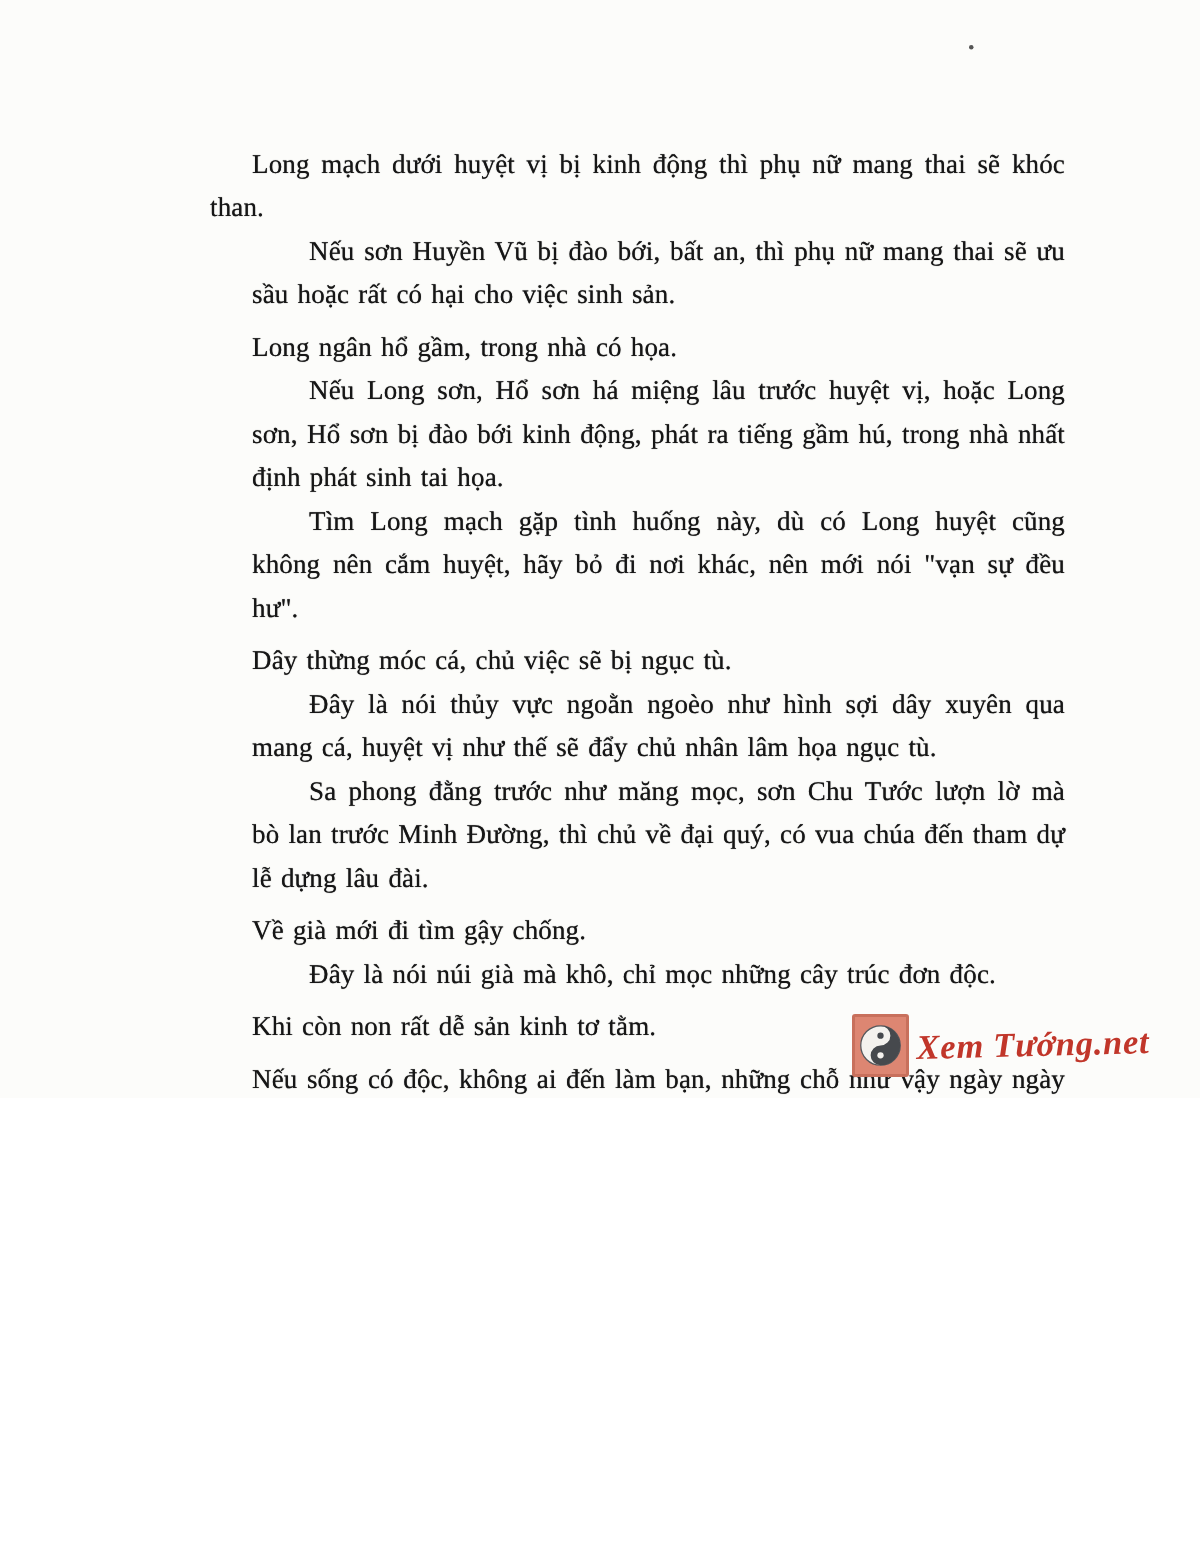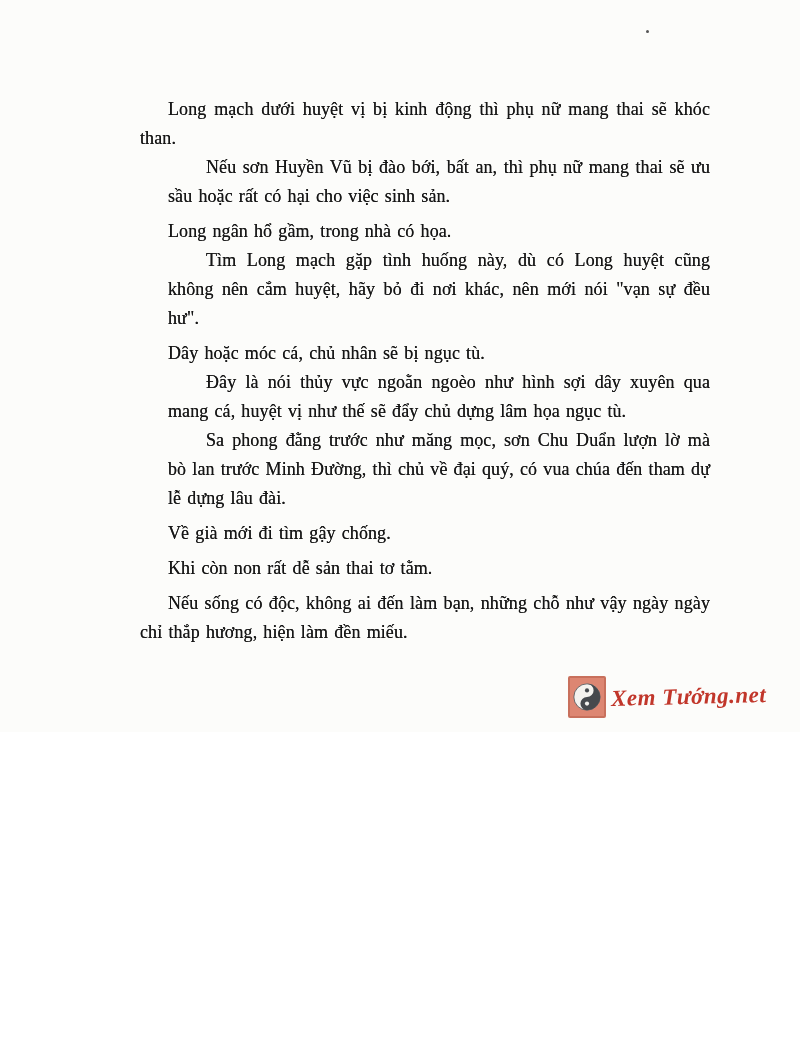--- a/index.html
+++ b/index.html
@@ -95,26 +95,28 @@
 </style>
 </head>
 <body>
 
 <div class="page">
 
   <div class="body-text">
     <p class="statement">Long mạch dưới huyệt vị bị kinh động thì phụ nữ mang thai sẽ khóc than.</p>
     <p class="explanation">Nếu sơn Huyền Vũ bị đào bới, bất an, thì phụ nữ mang thai sẽ ưu sầu hoặc rất có hại cho việc sinh sản.</p>
     <p class="statement">Long ngân hổ gầm, trong nhà có họa.</p>
+    <p class="explanation">Nếu Long sơn, Hổ sơn há miệng lâu trước huyệt vị, hoặc Long sơn, Hổ sơn bị đào bới kinh động, phát ra tiếng gầm hú, trong nhà nhất định phát sinh tai họa.</p>
     <p class="explanation">Tìm Long mạch gặp tình huống này, dù có Long huyệt cũng không nên cắm huyệt, hãy bỏ đi nơi khác, nên mới nói "vạn sự đều hư".</p>
-    <p class="statement">Dây hoặc móc cá, chủ nhân sẽ bị ngục tù.</p>
-    <p class="explanation">Đây là nói thủy vực ngoằn ngoèo như hình sợi dây xuyên qua mang cá, huyệt vị như thế sẽ đẩy chủ dựng lâm họa ngục tù.</p>
-    <p class="explanation">Sa phong đằng trước như măng mọc, sơn Chu Duẩn lượn lờ mà bò lan trước Minh Đường, thì chủ về đại quý, có vua chúa đến tham dự lễ dựng lâu đài.</p>
+    <p class="statement">Dây thừng móc cá, chủ việc sẽ bị ngục tù.</p>
+    <p class="explanation">Đây là nói thủy vực ngoằn ngoèo như hình sợi dây xuyên qua mang cá, huyệt vị như thế sẽ đẩy chủ nhân lâm họa ngục tù.</p>
+    <p class="explanation">Sa phong đằng trước như măng mọc, sơn Chu Tước lượn lờ mà bò lan trước Minh Đường, thì chủ về đại quý, có vua chúa đến tham dự lễ dựng lâu đài.</p>
     <p class="statement">Về già mới đi tìm gậy chống.</p>
-    <p class="statement">Khi còn non rất dễ sản thai tơ tằm.</p>
+    <p class="explanation">Đây là nói núi già mà khô, chỉ mọc những cây trúc đơn độc.</p>
+    <p class="statement">Khi còn non rất dễ sản kinh tơ tằm.</p>
     <p class="statement">Nếu sống có độc, không ai đến làm bạn, những chỗ như vậy ngày ngày chỉ thắp hương, hiện làm đền miếu.</p>
   </div>
 
   <div class="page-number">238</div>
 
   <div class="watermark">
     <span class="wm-badge">
       <svg viewBox="0 0 100 100" aria-hidden="true">
         <circle cx="50" cy="50" r="47" fill="#f4f2ee" stroke="#55585c" stroke-width="3"></circle>
         <path d="M50 3 a47 47 0 0 1 0 94 a23.5 23.5 0 0 1 0 -47 a23.5 23.5 0 0 0 0 -47 Z" fill="#46494d"></path>

